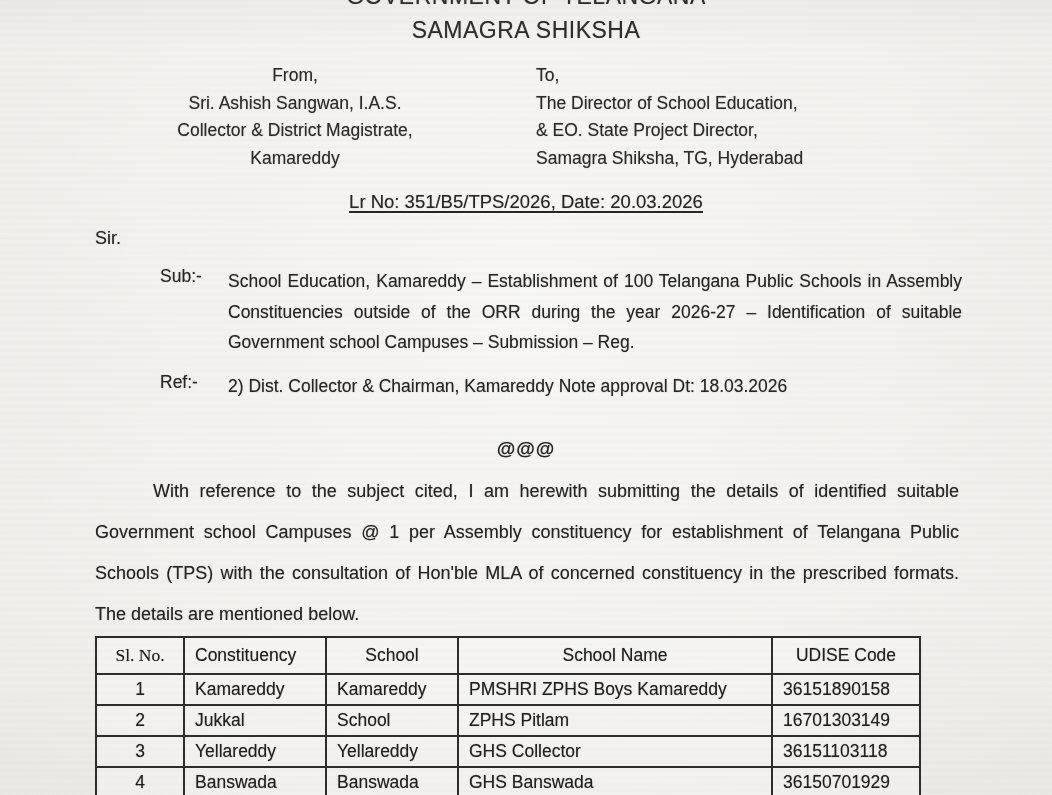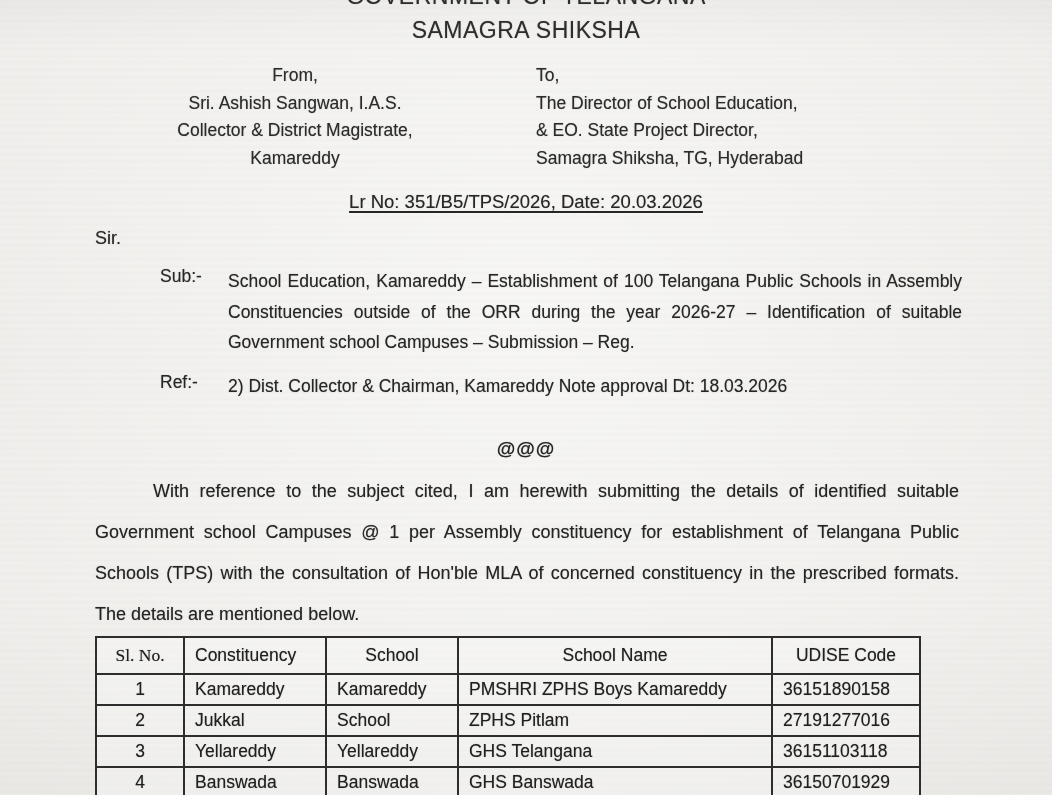--- a/index.html
+++ b/index.html
@@ -169,27 +169,27 @@
           <td class="c-1">Kamareddy</td>
           <td class="c-2">Kamareddy</td>
           <td class="c-3">PMSHRI ZPHS Boys Kamareddy</td>
           <td class="c-4">36151890158</td>
         </tr>
         <tr>
           <td class="c-0">2</td>
           <td class="c-1">Jukkal</td>
           <td class="c-2">School</td>
           <td class="c-3">ZPHS Pitlam</td>
-          <td class="c-4">27191277016</td>
+          <td class="c-4">16701303149</td>
         </tr>
         <tr>
           <td class="c-0">3</td>
           <td class="c-1">Yellareddy</td>
           <td class="c-2">Yellareddy</td>
-          <td class="c-3">GHS Telangana</td>
+          <td class="c-3">GHS Collector</td>
           <td class="c-4">36151103118</td>
         </tr>
         <tr>
           <td class="c-0">4</td>
           <td class="c-1">Banswada</td>
           <td class="c-2">Banswada</td>
           <td class="c-3">GHS Banswada</td>
           <td class="c-4">36150701929</td>
         </tr>
       </tbody>

